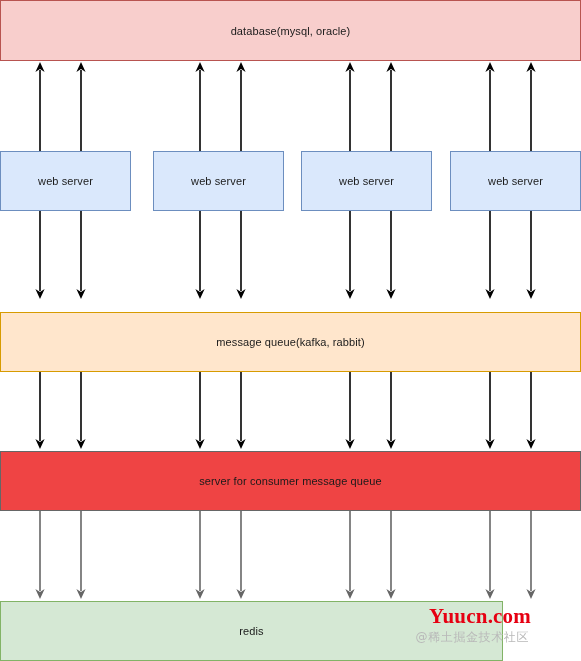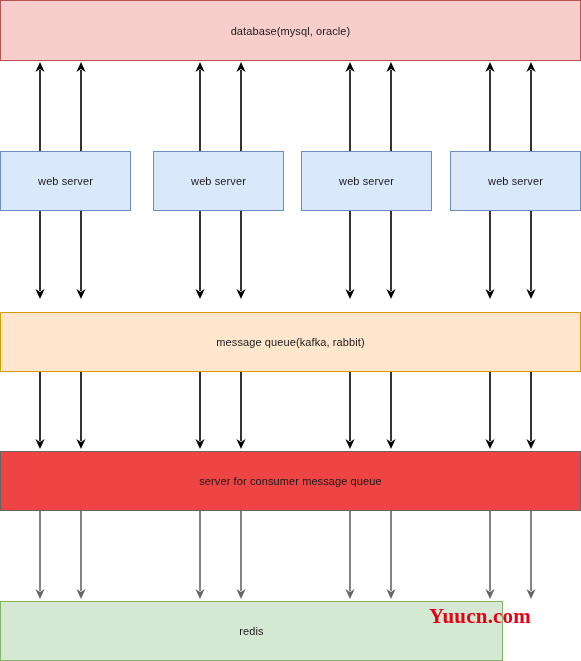--- a/index.html
+++ b/index.html
@@ -229,15 +229,16 @@
       <div class="node" style="left: 0px; top: 451px; width: 581px; height: 60px; background: #ef4444; border: 1px solid rgb(102, 102, 102);">
         <span class="node-label">server for consumer message queue</span>
       </div>
       <div class="node" style="left: 0px; top: 601px; width: 503px; height: 60px; background: rgb(213, 232, 212); border: 1px solid rgb(130, 179, 102);">
         <span class="node-label">redis</span>
       </div>
     </div>
 
   <div id="watermark-layer">
     <div class="wm-main">Yuucn.com</div>
+    <div class="wm-sub">@稀土掘金技术社区</div>
   </div>
 
 </div>
 
 </body></html>

